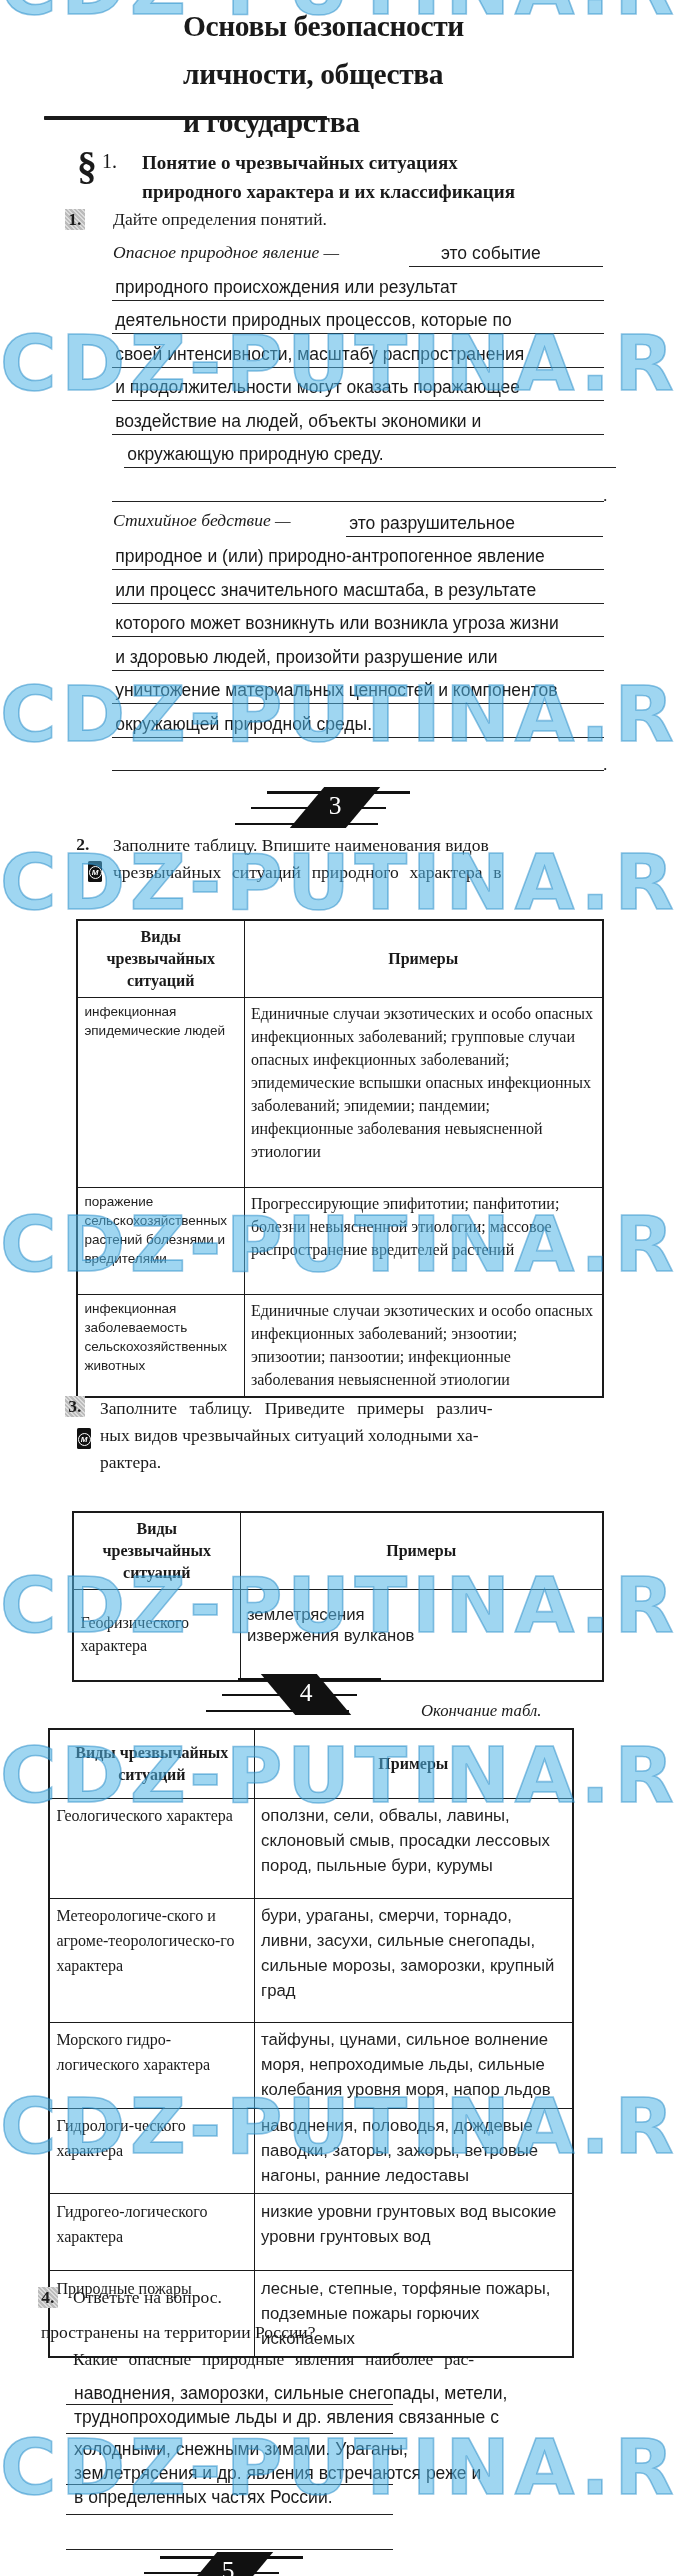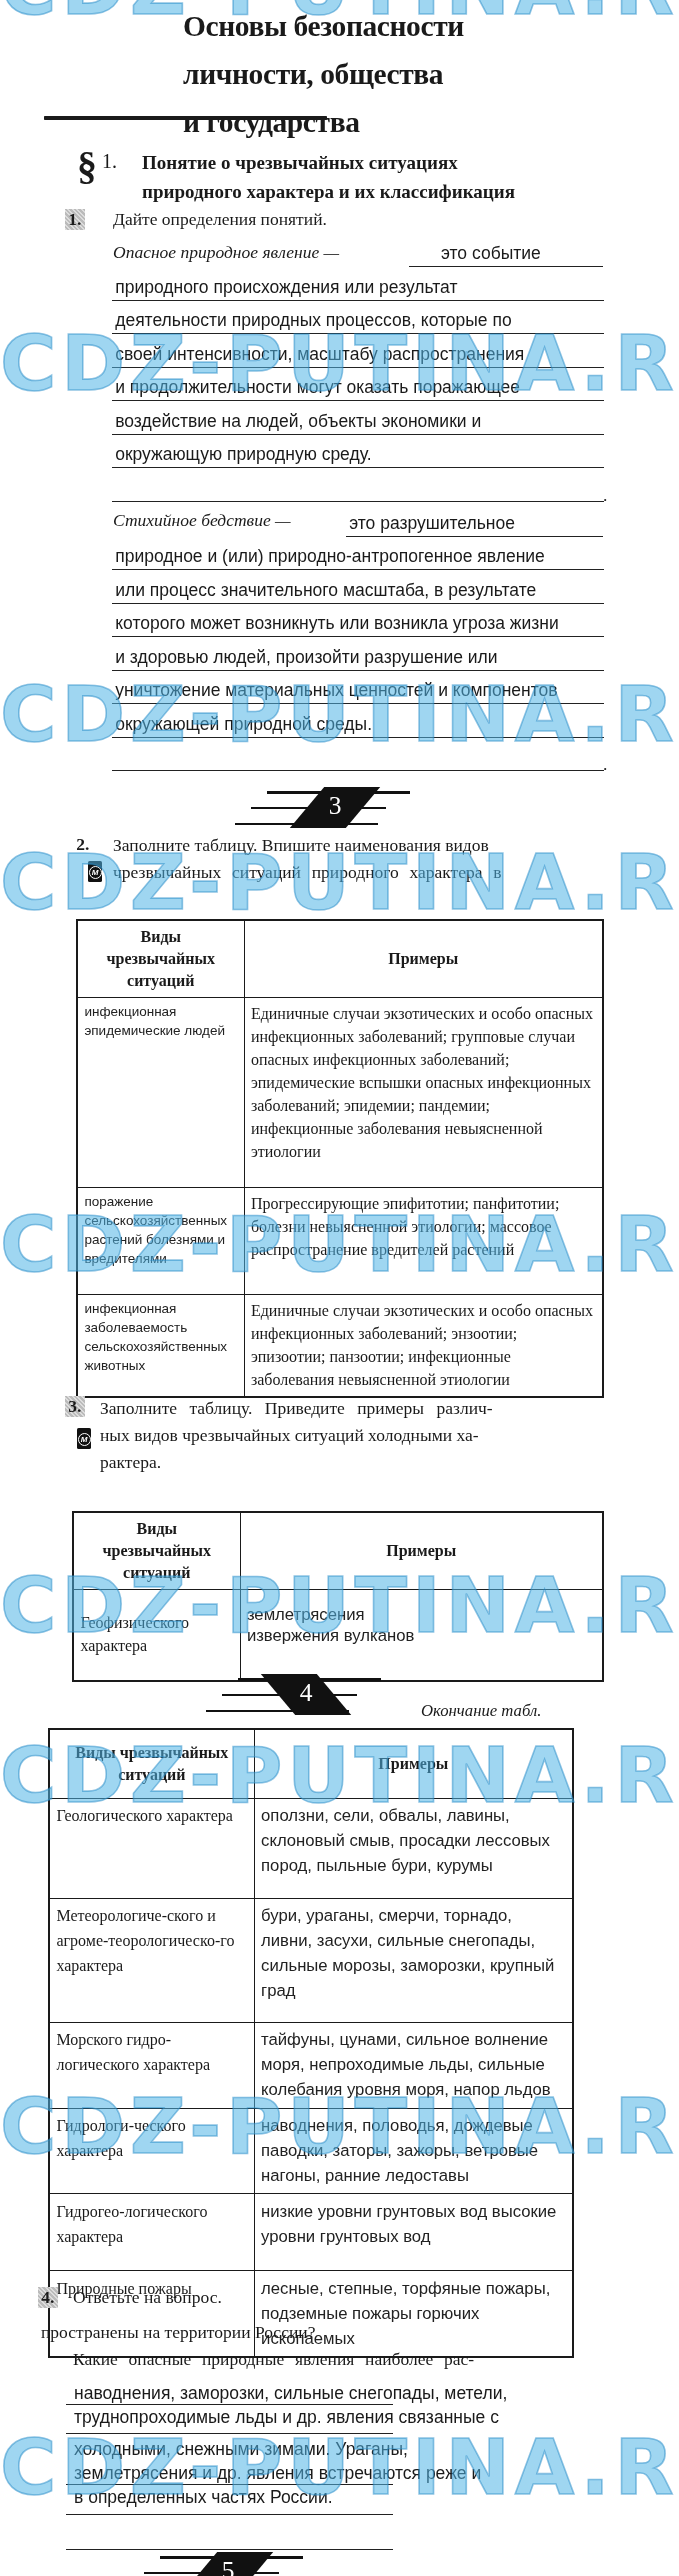--- a/index.html
+++ b/index.html
@@ -67,21 +67,21 @@
   </div>
 <div class="line-row" style="top:335px;">
     <span>своей интенсивности, масштабу распространения</span>
   </div>
 <div class="line-row" style="top:368px;">
     <span>и продолжительности могут оказать поражающее</span>
   </div>
 <div class="line-row" style="top:402px;">
     <span>воздействие на людей, объекты экономики и</span>
   </div>
-<div class="line-row" style="top:435px;">
+<div class="line-row" style="top:435px;margin-left:12px;">
     <span>окружающую природную среду.</span>
   </div>
 <div class="line-row" style="top:469px;">
     <span></span>
   </div>
 <div class="dot" style="left:603px;top:485px;">.</div>
 
 <div class="abs def-term" style="left:113px;top:510px;">Стихийное бедствие —</div>
 <div class="line-row" style="left:346px;width:257px;top:504px;">
     <span>это разрушительное</span>

